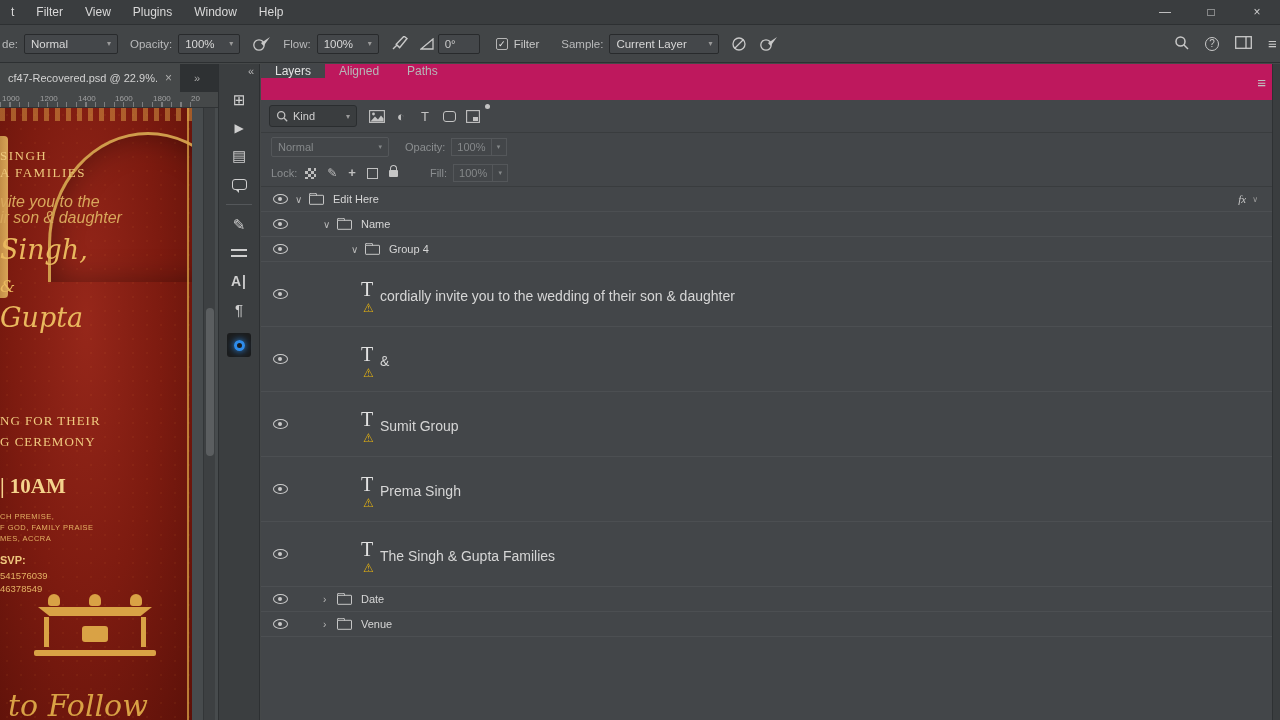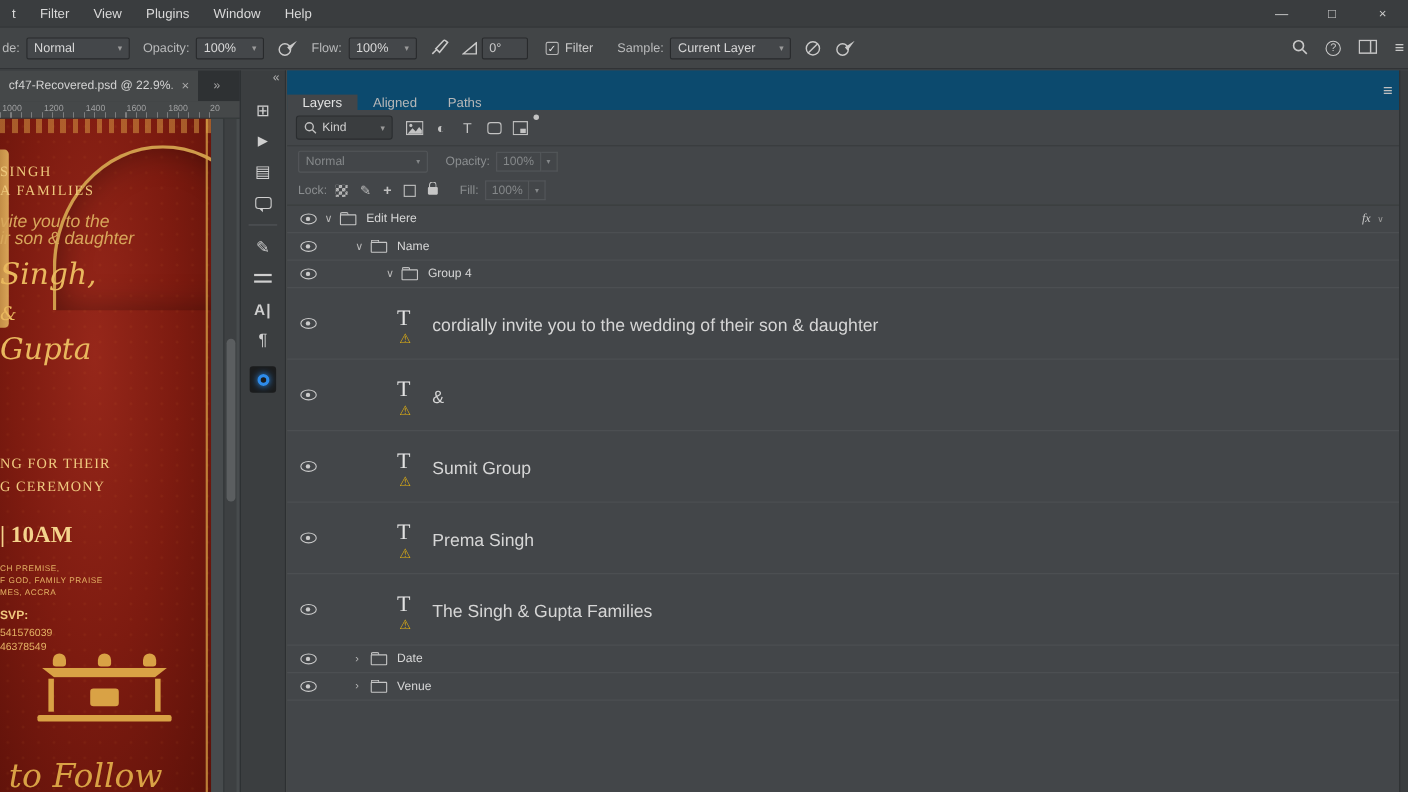--- a/index.html
+++ b/index.html
@@ -105,21 +105,21 @@
   .typetool{font-size:14px;font-weight:bold;letter-spacing:1px}
   .sync-badge{width:24px;height:24px;background:#1b1c1d;border-radius:3px;display:flex;
     align-items:center;justify-content:center;margin-top:10px}
   .sync-badge i{width:11px;height:11px;border:3px solid #2e8ceb;border-radius:50%;
     box-shadow:0 0 7px #2e8ceb}
 
   
   .lpanel{position:absolute;top:64px;left:261px;width:1011px;height:656px;background:#434649}
   .gutter{position:absolute;top:64px;right:0;width:8px;height:656px;background:#3a3d3f;
     border-left:1px solid #2e3133}
-  .ptabs{height:36px;background:#0c4a6e;display:flex;align-items:flex-end;position:relative}
+  .ptabs{height:36px;background:#be185d;display:flex;align-items:flex-start;position:relative}
   .ptab{padding:0 14px;display:flex;align-items:center;font-size:12px;color:#b6b7b8}
   .ptab.active{background:#434649;color:#e3e3e3}
   .ptab-menu{position:absolute;right:6px;top:0;height:36px;display:flex;align-items:center;
     color:#c0c0c0;font-size:15px}
   .filterrow{height:33px;display:flex;align-items:center;padding:0 8px;border-bottom:1px solid #393c3e}
   .kindbox{width:88px;height:22px;background:#3a3d3f;border:1px solid #2a2d2f;border-radius:3px;
     display:flex;align-items:center;gap:5px;padding:0 6px;font-size:11px;color:#d0d0d0}
   .kindbox .arrow{margin-left:auto;font-size:8px;color:#9a9a9a}
   .fic{width:24px;height:22px;display:flex;align-items:center;justify-content:center;
     color:#c3c3c3;font-size:13px}
@@ -164,21 +164,21 @@
   .i0 .expander{left:34px}.i0 .folder{left:48px}.i0 .gname{left:72px}
   .i1 .expander{left:62px}.i1 .folder{left:76px}.i1 .gname{left:100px}
   .i2 .expander{left:90px}.i2 .folder{left:104px}.i2 .gname{left:128px}
   .fxbadge{position:absolute;right:14px;top:50%;transform:translateY(-50%);color:#c8c8c8;
     font-size:11px;display:flex;gap:6px;align-items:center}
   .fxbadge .fxtxt{font-style:italic;font-family:"Liberation Serif",serif}
   .fxbadge .fxar{font-size:8px;color:#9a9a9a}
   .tthumb{position:absolute;left:100px;top:16px;font-size:20px;color:#e2e2e2;
     font-family:"Liberation Serif",serif}
   .twarn{position:absolute;left:102px;top:39px;font-size:12px;color:#e7b410}
-  .tname{position:absolute;left:132px;top:26px;font-size:16px;color:#d6d6d6;white-space:nowrap}
+  .tname{position:absolute;left:119px;top:26px;font-size:14px;color:#d6d6d6;white-space:nowrap}
   .bgthumb{position:absolute;left:36px;top:6px;width:30px;height:44px;border:1px solid #232526;
     background:radial-gradient(ellipse at 50% 35%,#932619 0%,#6d160c 60%,#521007 100%)}
   .bgthumb::after{content:"";position:absolute;left:4px;top:4px;right:4px;bottom:6px;
     border:1px solid rgba(217,162,69,.85);border-radius:8px 8px 0 0}
   .bgname{position:absolute;left:78px;top:50%;transform:translateY(-50%);font-style:italic;
     font-size:11px;color:#dcdcdc}
   .bglock{position:absolute;right:30px;top:50%;transform:translateY(-50%)}
   .padlock{position:relative;width:9px;height:7px;background:#c6c6c6;border-radius:1px;display:inline-block}
   .padlock::before{content:"";position:absolute;top:-5px;left:1px;width:5px;height:5px;
     border:1.5px solid #c6c6c6;border-bottom:0;border-radius:4px 4px 0 0}
@@ -405,21 +405,21 @@
 
     <div class="lockrow">
       <span>Lock:</span>
       <span class="lockicons">
         <span class="checker"></span>
         <span class="penic">✎</span>
         <span class="plusic">+</span>
         <span class="frameic"></span>
         <span class="padlock"></span>
       </span>
-      <span class="lbl2" style="margin-left:20px">Fill:</span>
+      <span class="lbl2" style="margin-left:32px">Fill:</span>
       <div class="dis-field">
         <span class="dis-box">100%</span>
         <span class="dis-arrow">▾</span>
       </div>
     </div>
 
     <div class="lrows">
 
       <div class="lrow group i0">
         <span class="eyecell">

